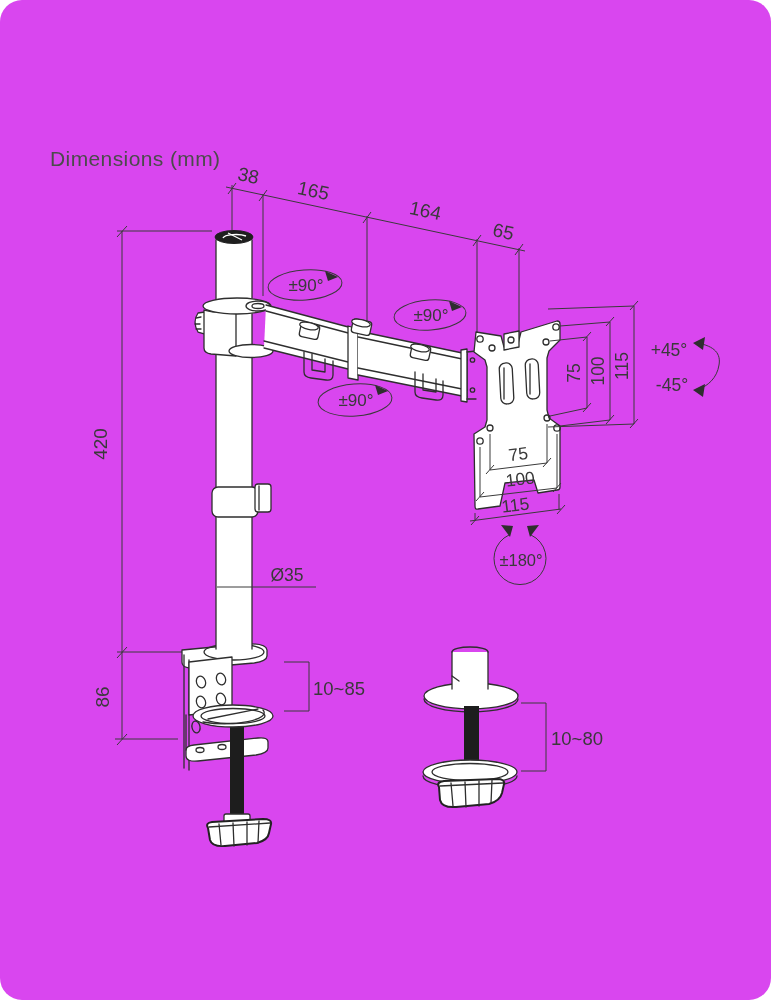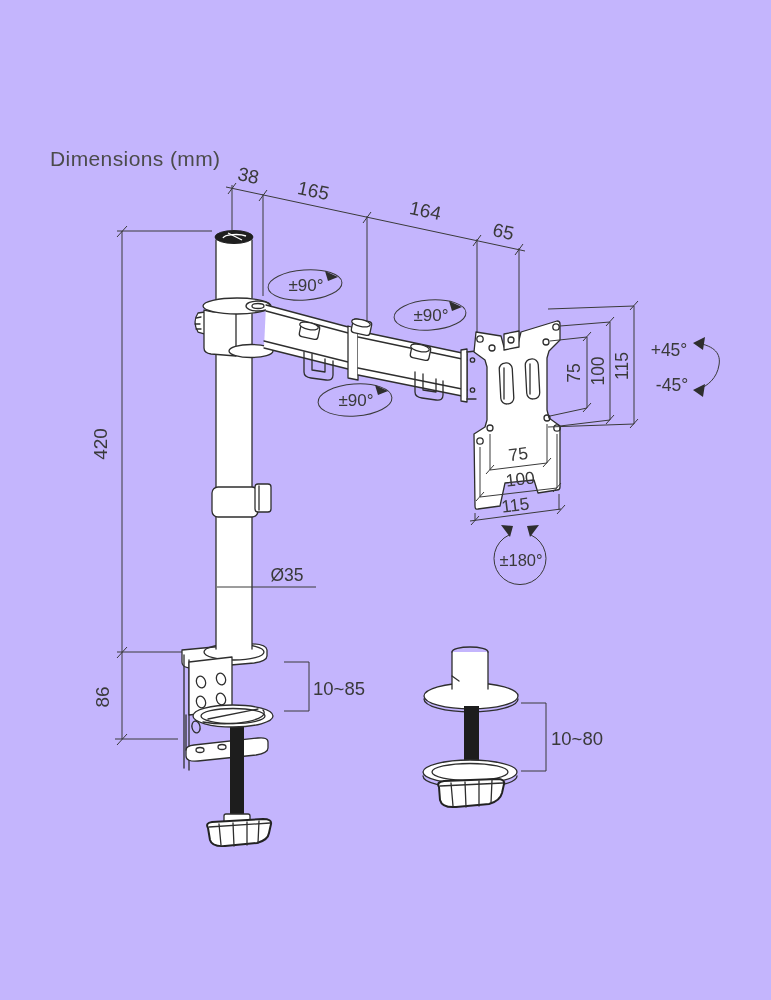--- a/index.html
+++ b/index.html
@@ -1,17 +1,17 @@
 <!DOCTYPE html>
 <html><head>
 <meta charset="utf-8">
 <style>
   html,body{margin:0;padding:0;background:#ffffff;}
-  .stage{position:relative;width:771px;height:1000px;background:#c4b5fd;overflow:hidden;
-         font-family:"Liberation Sans", sans-serif;}
+  .stage{position:relative;width:771px;height:1000px;background:#d946ef;overflow:hidden;
+         font-family:"Liberation Sans", sans-serif;border-radius:22px;}
   svg{display:block}
   text{fill:#3a3a3a;font-family:"Liberation Sans", sans-serif;}
   .title-text{fill:#4b4b4b;letter-spacing:.4px;}
   .dimlbl{font-size:19px;}
   .smlbl{font-size:17px;}
   .hw{stroke:#2e2e2e;fill:none;stroke-width:1.3;stroke-linecap:round;stroke-linejoin:round;}
   .hwf{stroke:#2e2e2e;fill:#ffffff;stroke-width:1.3;stroke-linejoin:round;}
   .heavy{stroke:#222;stroke-width:2;fill:#ffffff;stroke-linejoin:round;}
   .dim{stroke:#3a3a3a;fill:none;stroke-width:1;}
   .dark{fill:#1d1d1d;stroke:none;}

